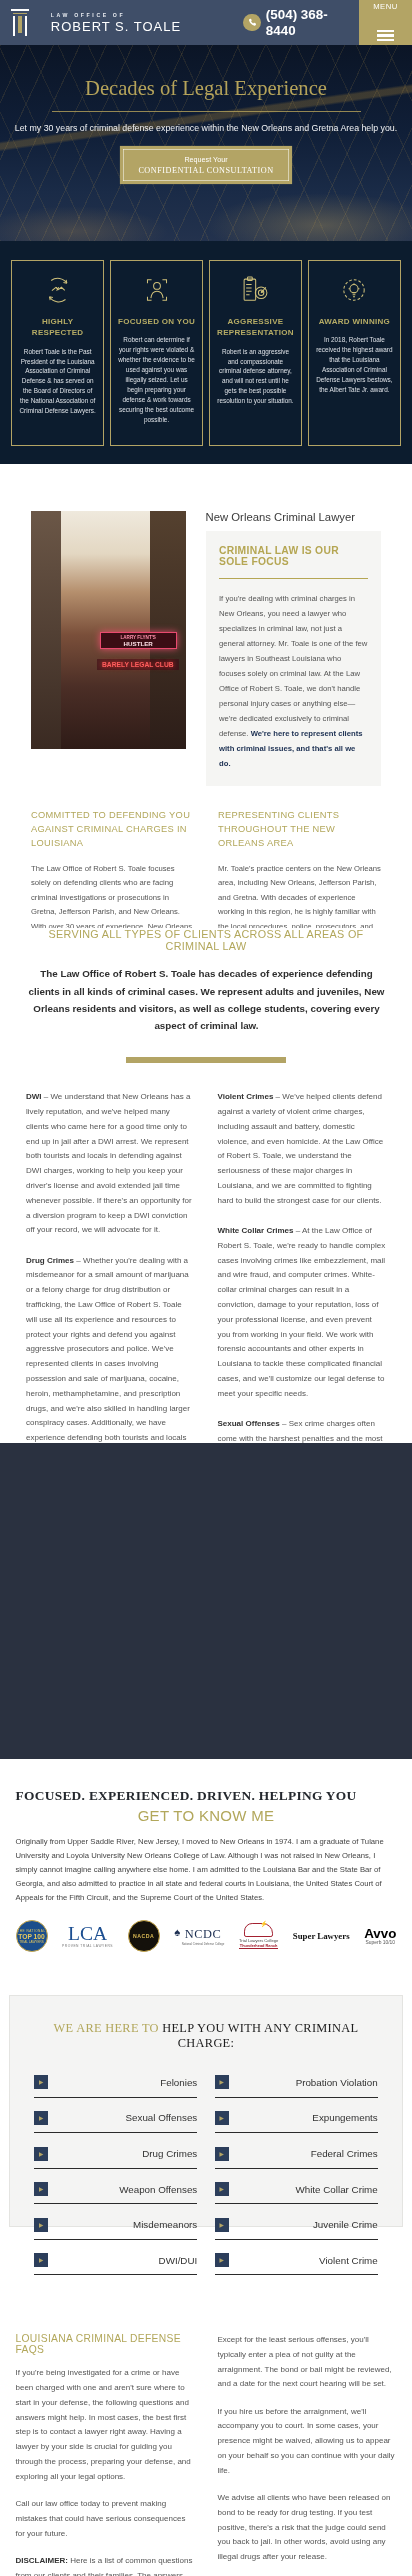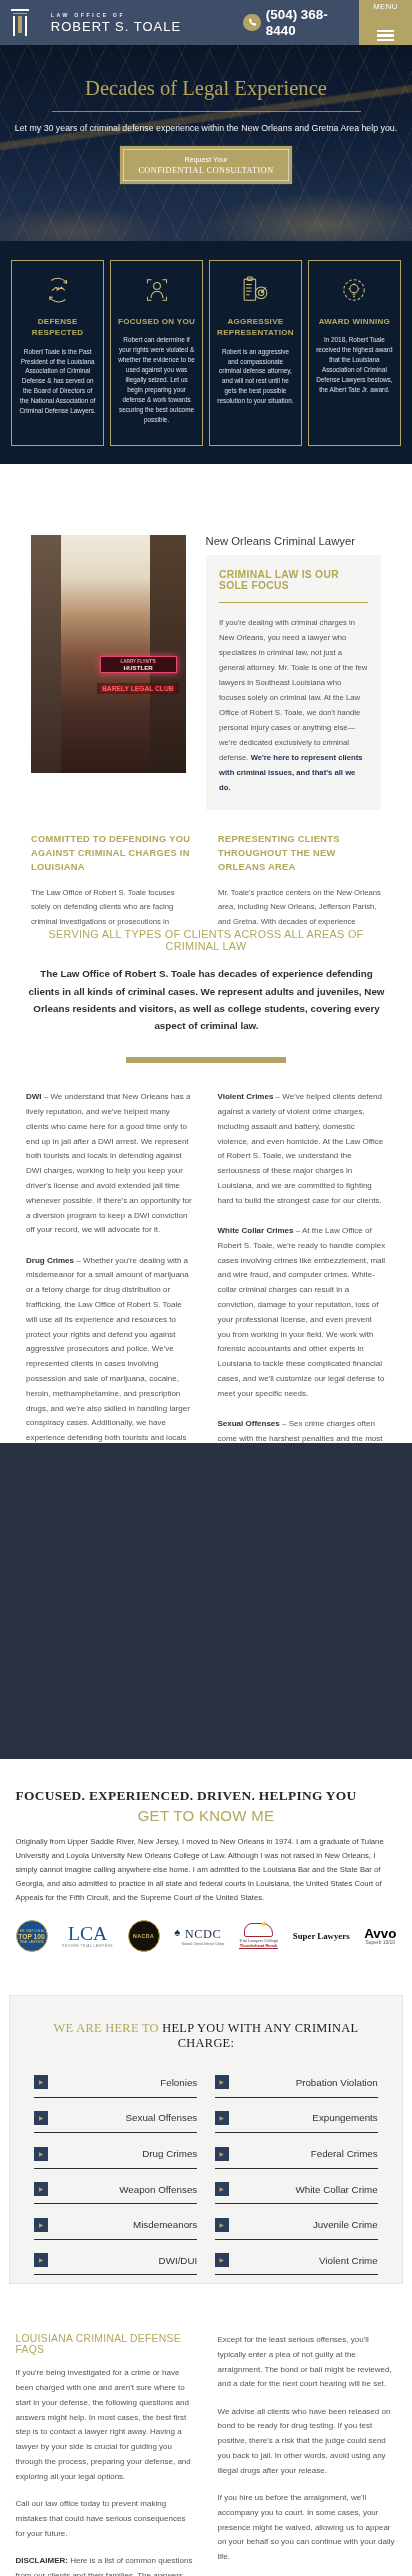--- a/index.html
+++ b/index.html
@@ -44,40 +44,40 @@
   .hero-cta .cta2 { font-size:8.2px; letter-spacing:0.5px; margin-top:1.5px; }
 
   
   .features { height:223px; background:#0c1c2e; display:flex; gap:6.2px; padding:18.5px 11.3px; }
   .fbox { flex:1; border:0.5px solid #b3a465; padding:12.4px 6.2px; text-align:center; }
   .fbox svg { width:34px; height:34px; stroke:#cfc07a; fill:none; stroke-width:3; }
   .fbox h3 { color:#b5ab65; font-size:8px; line-height:1.4; margin:7.2px 0 8.2px; letter-spacing:0.3px; }
   .fbox p { color:#dde1e6; font-size:6.4px; line-height:1.55; }
 
   
-  .about { height:464px; overflow:hidden; padding:71px 31px 0; }
+  .about { height:464px; overflow:hidden; padding:47px 31px 0; }
   .about-row1 { display:flex; gap:19.6px; }
   .street-photo { position:relative; width:155px; height:238px; flex:0 0 auto; background:
       linear-gradient(180deg, #efe9dd 0%, #e3d7c2 18%, #b58f6d 34%, #7a4f3a 52%, #4b2e26 74%, #2e1b17 100%); overflow:hidden; cursor:default; }
   .street-photo .bldg { position:absolute; top:0; bottom:0; width:30px; background:linear-gradient(180deg,#6b5747,#3a2a22); }
   .street-photo .bldg.l { left:0; } .street-photo .bldg.r { right:0; width:36px; background:linear-gradient(180deg,#55412f,#2c1d18); }
   .neon { position:absolute; color:#fff; font-weight:bold; text-align:center; }
   .neon.sign1 { top:51%; right:9.3px; width:77px; background:#3a0d14; border:1px solid #e84a6f; padding:1.5px 1px; font-size:4.6px; color:#ff92ad; box-shadow:0 0 7.2px rgba(255,80,120,.8); }
   .neon.sign1 .big { font-size:6.2px; color:#ffe2e9; }
   .neon.sign2 { top:62%; right:7.2px; width:82px; color:#ff5e5e; font-size:6.7px; text-shadow:0 0 5.2px #ff2e2e; background:rgba(60,8,20,.55); padding:2.1px 0; }
   .about-right { flex:1; }
   .about-h1 { color:#3a3a3a; font-size:11.3px; font-weight:400; margin-bottom:8.2px; }
   .quote-box { background:#f5f5f3; padding:13.4px 13.4px 15.5px; }
   .quote-box h2 { color:#b5a653; font-size:10.3px; letter-spacing:0.3px; }
   .quote-box .qrule { height:0.5px; background:#b5a653; margin:11.3px 0 12.4px; }
   .quote-box p { color:#555; font-size:7.7px; line-height:1.95; }
   .quote-box .qbold { color:#1c3052; font-weight:bold; }
   .about-row2 { display:flex; gap:24px; margin-top:23px; }
   .about-col { flex:1; }
-  .gold-h { color:#b2a75b; font-size:9.3px; font-weight:700; line-height:1.5; letter-spacing:0.3px; margin-bottom:10.3px; }
+  .gold-h { color:#b2a75b; font-size:9.3px; font-weight:400; line-height:1.5; letter-spacing:0.3px; margin-bottom:10.3px; }
   .about-col p { color:#555; font-size:7.7px; line-height:1.9; }
 
   
   .serving { height:515px; overflow:hidden; padding:0 26px; text-align:center; }
   .serving-h { color:#b2a75b; font-size:10.8px; font-weight:400; letter-spacing:0.3px; }
   .serving-intro { color:#2f2f2f; font-size:9.8px; font-weight:bold; line-height:1.75; margin:13.4px auto 0; width:361px; text-align:center; }
   .serving-bar { width:160px; height:6.2px; background:#b3a465; margin:23px auto 27px; }
   .serving-cols { display:flex; gap:23px; text-align:left; }
   .serving-col { flex:1; }
   .serving-col p { color:#555; font-size:8px; line-height:1.85; margin-bottom:15.5px; }
@@ -110,21 +110,21 @@
   .b-tlc .cloud { width:29px; height:13.4px; border:1px solid #a32030; border-radius:8.2px 10.3px 2.1px 2.1px; margin:0 auto 1px; position:relative; }
   .b-tlc .bolt { position:absolute; top:-4.1px; right:4.1px; color:#d8b100; font-size:6.2px; }
   .b-tlc .t1 { font-size:4.1px; color:#444; }
   .b-tlc .t2 { font-size:3.9px; font-weight:bold; border-bottom:0.5px solid #a32030; }
   .b-sl { color:#111; font-size:8.8px; font-weight:bold; font-family:"Liberation Serif", serif; }
   .b-avvo .avvo-main { color:#000000; font-size:13.4px; font-weight:900; line-height:1; }
   .b-avvo .avvo-sub { color:#555; font-size:4.9px; }
 
   
   .charges-wrap { height:317px; overflow:hidden; padding:13.4px 9.3px 0; }
-  .charges-box { background:#f4f4f3; border:0.5px solid #e4e4e1; padding:25px 24px 15.5px; height:289px; }
+  .charges-box { background:#f4f4f3; border:0.5px solid #e4e4e1; padding:25px 24px 15.5px; height:232px; }
   .charges-h { text-align:center; font-size:12.4px; letter-spacing:0.3px; margin-bottom:24px; color:#1d1d1d; }
   .charges-h .accent { color:#b2a75b; }
   .charges-cols { display:flex; gap:17.5px; }
   .charges-col { flex:1; list-style:none; }
   .charge-item { display:flex; align-items:center; gap:9.3px; padding-bottom:7.2px; border-bottom:0.5px solid #2b2b2b; margin-bottom:13.4px; cursor:pointer;justify-content:space-between; }
   .charge-sq { width:14px; height:14px; background:#2c3e5b; display:flex; align-items:center; justify-content:center; flex:0 0 auto; }
   .charge-sq span { color:#b3a465; font-size:5.7px; }
   .charge-label { color:#333; font-size:9.8px; }
 
   
@@ -184,21 +184,21 @@
 <div class="features">
   <div class="fbox">
     <svg viewBox="0 0 100 100">
       <path d="M30 22 A32 32 0 0 1 76 30"></path>
         <path d="M76 30 l-10 -2 m10 2 l-2 -10"></path>
       <path d="M72 78 A32 32 0 0 1 25 70"></path>
         <path d="M25 70 l10 2 m-10 -2 l2 10"></path>
       <path d="M32 52 l12 -10 8 6 8 -6 10 9"></path>
         <path d="M44 42 l8 8 m0 -8 l-6 10"></path>
     </svg>
-    <h3>DEFENSE RESPECTED</h3>
+    <h3>HIGHLY RESPECTED</h3>
     <p>Robert Toale is the Past President of the Louisiana Association of Criminal Defense &amp; has served on the Board of Directors of the National Association of Criminal Defense Lawyers.</p>
   </div>
   <div class="fbox">
     <svg viewBox="0 0 100 100">
       <path d="M22 30 v-10 h12 M66 20 h12 v10 M78 70 v10 h-12 M34 80 h-12 v-10"></path>
       <circle cx="50" cy="38" r="10"></circle>
         <path d="M32 74 c2 -14 8 -20 18 -20 s16 6 18 20"></path>
     </svg>
     <h3>FOCUSED ON YOU</h3>
     <p>Robert can determine if your rights were violated &amp; whether the evidence to be used against you was illegally seized. Let us begin preparing your defense &amp; work towards securing the best outcome possible.</p>
@@ -422,18 +422,18 @@
 <div class="faq">
   <div class="faq-cols">
     <div class="faq-col">
         <h3 class="faq-heading">LOUISIANA CRIMINAL DEFENSE FAQS</h3>
         <p class="faq-para">If you're being investigated for a crime or have been charged with one and aren't sure where to start in your defense, the following questions and answers might help. In most cases, the best first step is to contact a lawyer right away. Having a lawyer by your side is crucial for guiding you through the process, preparing your defense, and exploring all your legal options.</p>
         <p class="faq-para">Call our law office today to prevent making mistakes that could have serious consequences for your future.</p>
         <p class="faq-para_lead"><strong>DISCLAIMER:</strong> Here is a list of common questions from our clients and their families. The answers provided are general and meant to give you a basic understanding of the Louisiana criminal justice system and help you prepare for our first meeting. They are not tailored to every individual situation and should not replace the advice of an experienced criminal defense lawyer. Each case is unique, so more detailed answers will depend on the specifics of your case. Additionally, there are numerous books and thousands of cases that delve into these complex issues in greater detail. For personalized guidance, we recommend discussing your case directly with a legal professional who can offer advice based on your specific circumstances.</p>
       </div>
     <div class="faq-col">
         <p class="faq-para">Except for the least serious offenses, you'll typically enter a plea of not guilty at the arraignment. The bond or bail might be reviewed, and a date for the next court hearing will be set.</p>
+        <p class="faq-para">If you hire us before the arraignment, we'll accompany you to court. In some cases, your presence might be waived, allowing us to appear on your behalf so you can continue with your daily life.</p>
         <p class="faq-para">We advise all clients who have been released on bond to be ready for drug testing. If you test positive, there's a risk that the judge could send you back to jail. In other words, avoid using any illegal drugs after your release.</p>
-        <p class="faq-para">If you hire us before the arraignment, we'll accompany you to court. In some cases, your presence might be waived, allowing us to appear on your behalf so you can continue with your daily life.</p>
       </div>
   </div>
 </div>
 
 
 </body></html>

